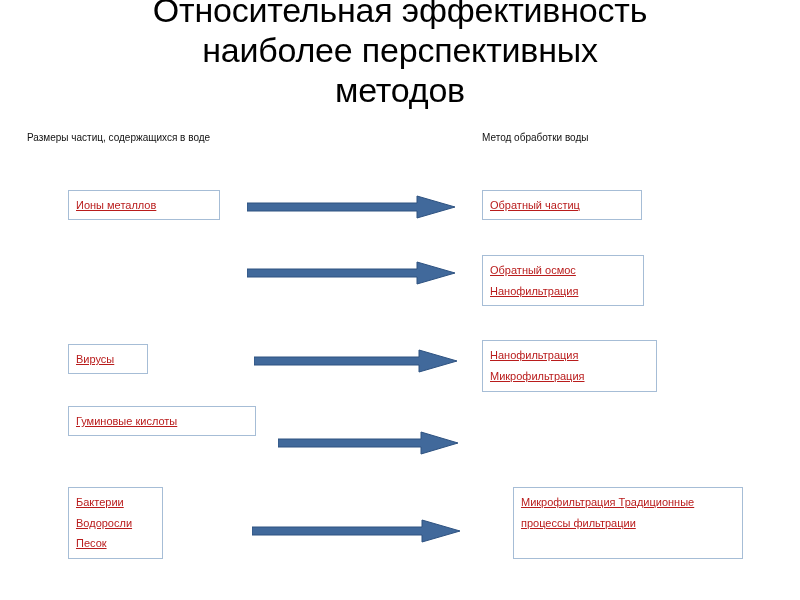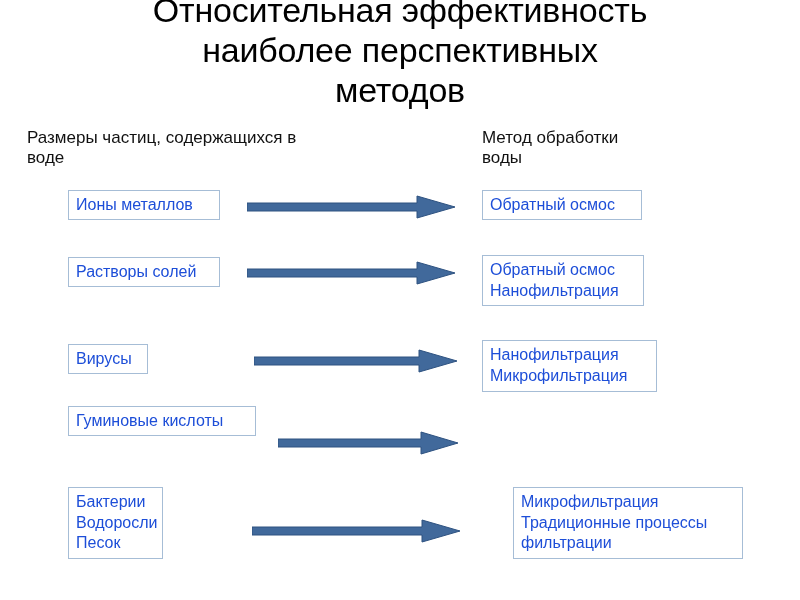--- a/index.html
+++ b/index.html
@@ -33,39 +33,40 @@
     font-size: 34px;
     line-height: 40px;
     font-weight: 400;
     color: #000000;
     letter-spacing: -0.2px;
   }
 
   
   .col-header {
     position: absolute;
-    font-size: 17px;
+    font-size: 10px;
     line-height: 20px;
     color: #111111;
   }
   #header-left  { left: 27px;  top: 128px; width: 300px; }
   #header-right { left: 482px; top: 128px; width: 175px; }
 
   
   .node {
     position: absolute;
     box-sizing: border-box;
     border: 1px solid #a6bdd6;
     background: #ffffff;
-    font-size: 16px;
+    font-size: 11px;
     line-height: 20.5px;
-    color: #1d4ed8;
+    color: #b91c1c;
     padding: 4px 7px 0 7px;
     overflow: visible;
     white-space: normal;
+    text-decoration: underline;
   }
   
   .node .txt {
     display: block;
   }
 
   
   .left-node  { left: 68px; }
   
   .right-node { left: 482px; }
@@ -121,26 +122,23 @@
           <stop offset="0%" stop-color="#5b87bd"></stop>
           <stop offset="50%" stop-color="#416da6"></stop>
           <stop offset="100%" stop-color="#2f5party"></stop>
         </linearGradient>
       </defs>
       <polygon points="0,11 170,11 170,4 208,15 170,26 170,19 0,19" fill="#41699b" stroke="#2e5280" stroke-width="1"></polygon>
     </svg>
   </div>
 
   <div class="node right-node" id="n-r1">
-    <span class="txt">Обратный осмос</span>
+    <span class="txt">Обратный частиц</span>
   </div>
 
-  <div class="node left-node" id="n-l2">
-    <span class="txt">Растворы солей</span>
-  </div>
 
   <div class="arrow" id="a2">
     <svg viewBox="0 0 208 30" width="208" height="30" preserveAspectRatio="none" aria-hidden="true">
       <polygon points="0,11 170,11 170,4 208,15 170,26 170,19 0,19" fill="#41699b" stroke="#2e5280" stroke-width="1"></polygon>
     </svg>
   </div>
 
   <div class="node right-node" id="n-r2">
     <span class="txt">Обратный осмос Нанофильтрация</span>
   </div>

